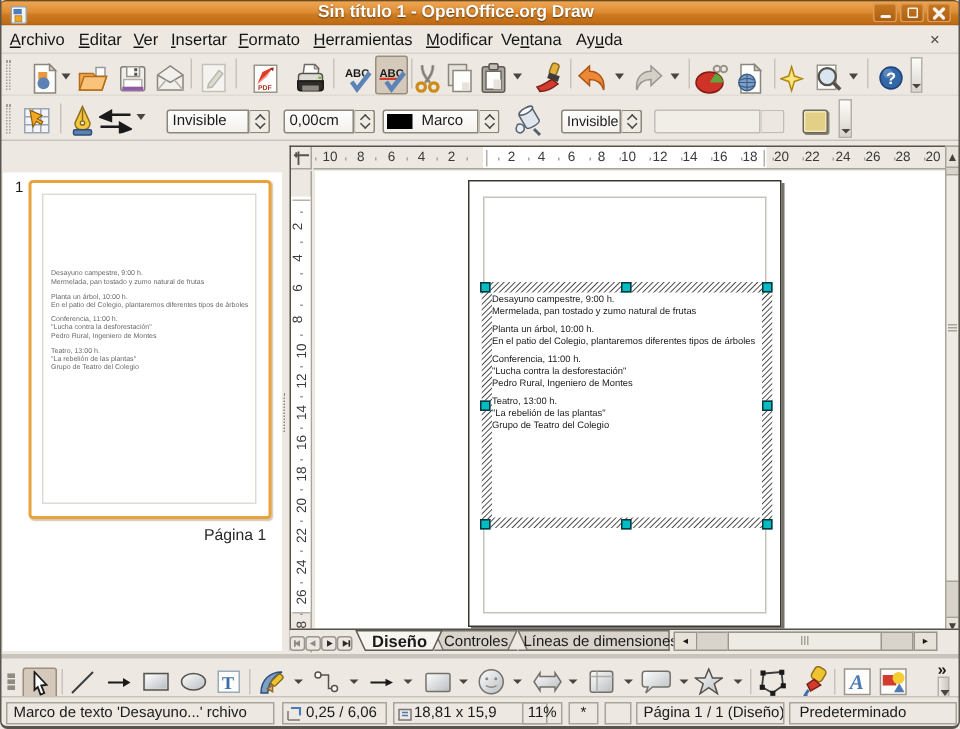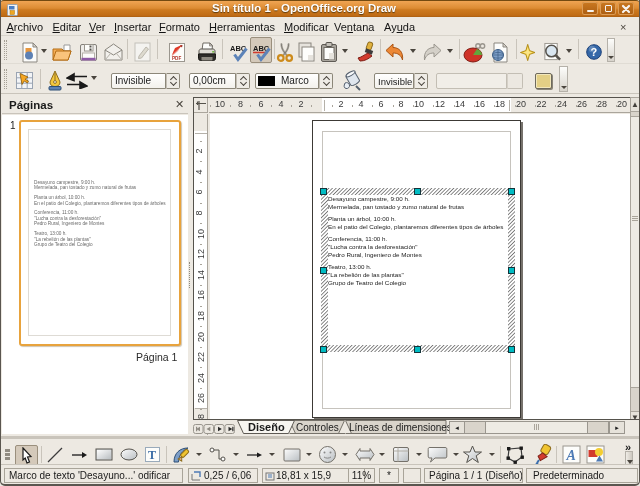--- a/index.html
+++ b/index.html
@@ -255,24 +255,20 @@
 <div class="abs" style="left:436px;top:9px;width:71px;height:16px;background:#f1eee8;border:1px solid #c3beb4;border-radius:2px 0 0 2px;"></div>
 <div class="abs" style="left:507px;top:9px;width:16px;height:16px;background:#ece8e1;border:1px solid #c3beb4;border-left:1px solid #d5d0c7;border-radius:0 2px 2px 0;"></div>
 
 <div class="abs" style="left:535px;top:9px;width:17px;height:16px;background:#e3cf85;border:1px solid #6e6a5e;border-radius:2px;box-shadow:1px 1px 0 #8a8578,inset 0 0 0 1px #f2e7bb;"></div>
 <div class="abs" style="left:559px;top:2px;width:9px;height:26px;background:linear-gradient(#fdfdfb,#d8d4cc);border:1px solid #b5b1a9;"></div>
 <div class="abs dd" style="left:560.5px;top:22px;border-top-width:3px;border-left-width:3px;border-right-width:3px;"></div>
 </div>
 
 <div class="abs" id="main" style="left:0;top:94px;width:640px;height:340px;background:#ede9e2;">
 
-  <div class="abs" style="left:2px;top:2px;width:186px;height:18px;border-bottom:1px solid #c9c4bb;">
-    <span style="position:absolute;left:7px;top:2.5px;font-weight:bold;font-size:11.5px;color:#1a1a1a;">Páginas</span>
-    <span style="position:absolute;left:173px;top:2px;font-size:11px;color:#4a453e;">✕</span>
-  </div>
   <div class="abs" style="left:2px;top:21px;width:186px;height:319px;background:#fff;">
     <span style="position:absolute;left:8px;top:5px;font-size:10px;color:#1a1a1a;">1</span>
     <div class="abs" style="left:17px;top:5px;width:162px;height:226px;border:2px solid #e8a33d;border-radius:3px;background:#fff;box-shadow:1px 1px 1px rgba(120,90,30,.35);">
       <div class="abs" style="left:7px;top:7px;width:143px;height:207px;border:1px solid #dedbd5;"></div>
       <div id="thumbtext" style="position:absolute;left:13px;top:57px;width:300px;transform:scale(0.5);transform-origin:0 0;font-size:9.4px;line-height:11px;color:#6a6a6a;white-space:nowrap;">
 Desayuno campestre, 9:00 h.<br>Mermelada, pan tostado y zumo natural de frutas<br><span style="font-size:5px;line-height:8.5px;display:block;">&nbsp;</span>Planta un árbol, 10:00 h.<br>En el patio del Colegio, plantaremos diferentes tipos de árboles<br><span style="font-size:5px;line-height:8.5px;display:block;">&nbsp;</span>Conferencia, 11:00 h.<br>"Lucha contra la desforestación"<br>Pedro Rural, Ingeniero de Montes<br><span style="font-size:5px;line-height:8.5px;display:block;">&nbsp;</span>Teatro, 13:00 h.<br>"La rebelión de las plantas"<br>Grupo de Teatro del Colegio
       </div>
     </div>
     <span style="position:absolute;left:134px;top:236px;font-size:10.5px;color:#2a2a2a;">Página 1</span>
   </div>
@@ -559,21 +555,21 @@
       <circle cx="13" cy="7" r="4" fill="#f3cd32"></circle>
       <path d="M10 16.5 L13.5 10.5 L17 16.5 Z" fill="#4d7ab5"></path>
     </svg>
 
 <div class="abs" style="left:625px;top:2px;width:12px;height:10px;font-size:11px;font-weight:bold;color:#1a1a1a;">»</div>
 <div class="abs" style="left:625px;top:12px;width:8px;height:16px;background:linear-gradient(90deg,#efece6,#cdc8bf);border:1px solid #b5b1a9;"></div>
 <div class="abs dd" style="left:626.5px;top:21px;border-top-width:4px;border-left-width:3px;border-right-width:3px;"></div>
 </div>
 
 <div class="abs" id="statusbar" style="left:0;top:464px;width:640px;height:22px;background:#ede9e2;border-top:1px solid #c9c4bb;">
-<div class="abs cell" style="left:4px;width:179px;padding-left:4px;">Marco de texto 'Desayuno...' odificar</div>
+<div class="abs cell" style="left:4px;width:179px;padding-left:4px;">Marco de texto 'Desayuno...' rchivo</div>
 <div class="abs cell" style="left:188px;width:70px;padding-left:15px;">0,25 / 6,06</div>
 <svg class="abs" style="left:191px;top:6px" width="11" height="10" viewBox="0 0 11 10">
       <path d="M1 9 L1 3 M1 9 L9 9" stroke="#777" stroke-width="1"></path>
       <path d="M3 1 L9 1 L9 6" stroke="#4d7ab5" stroke-width="1.4" fill="none"></path>
     </svg>
 <div class="abs cell" style="left:262px;width:103px;padding-left:13px;">18,81 x 15,9</div>
 <svg class="abs" style="left:265px;top:6px" width="11" height="10" viewBox="0 0 11 10">
       <rect x="1" y="2" width="8" height="7" fill="none" stroke="#777"></rect>
       <path d="M3 4 L7 4 M3 6 L7 6" stroke="#4d7ab5"></path>
     </svg>

